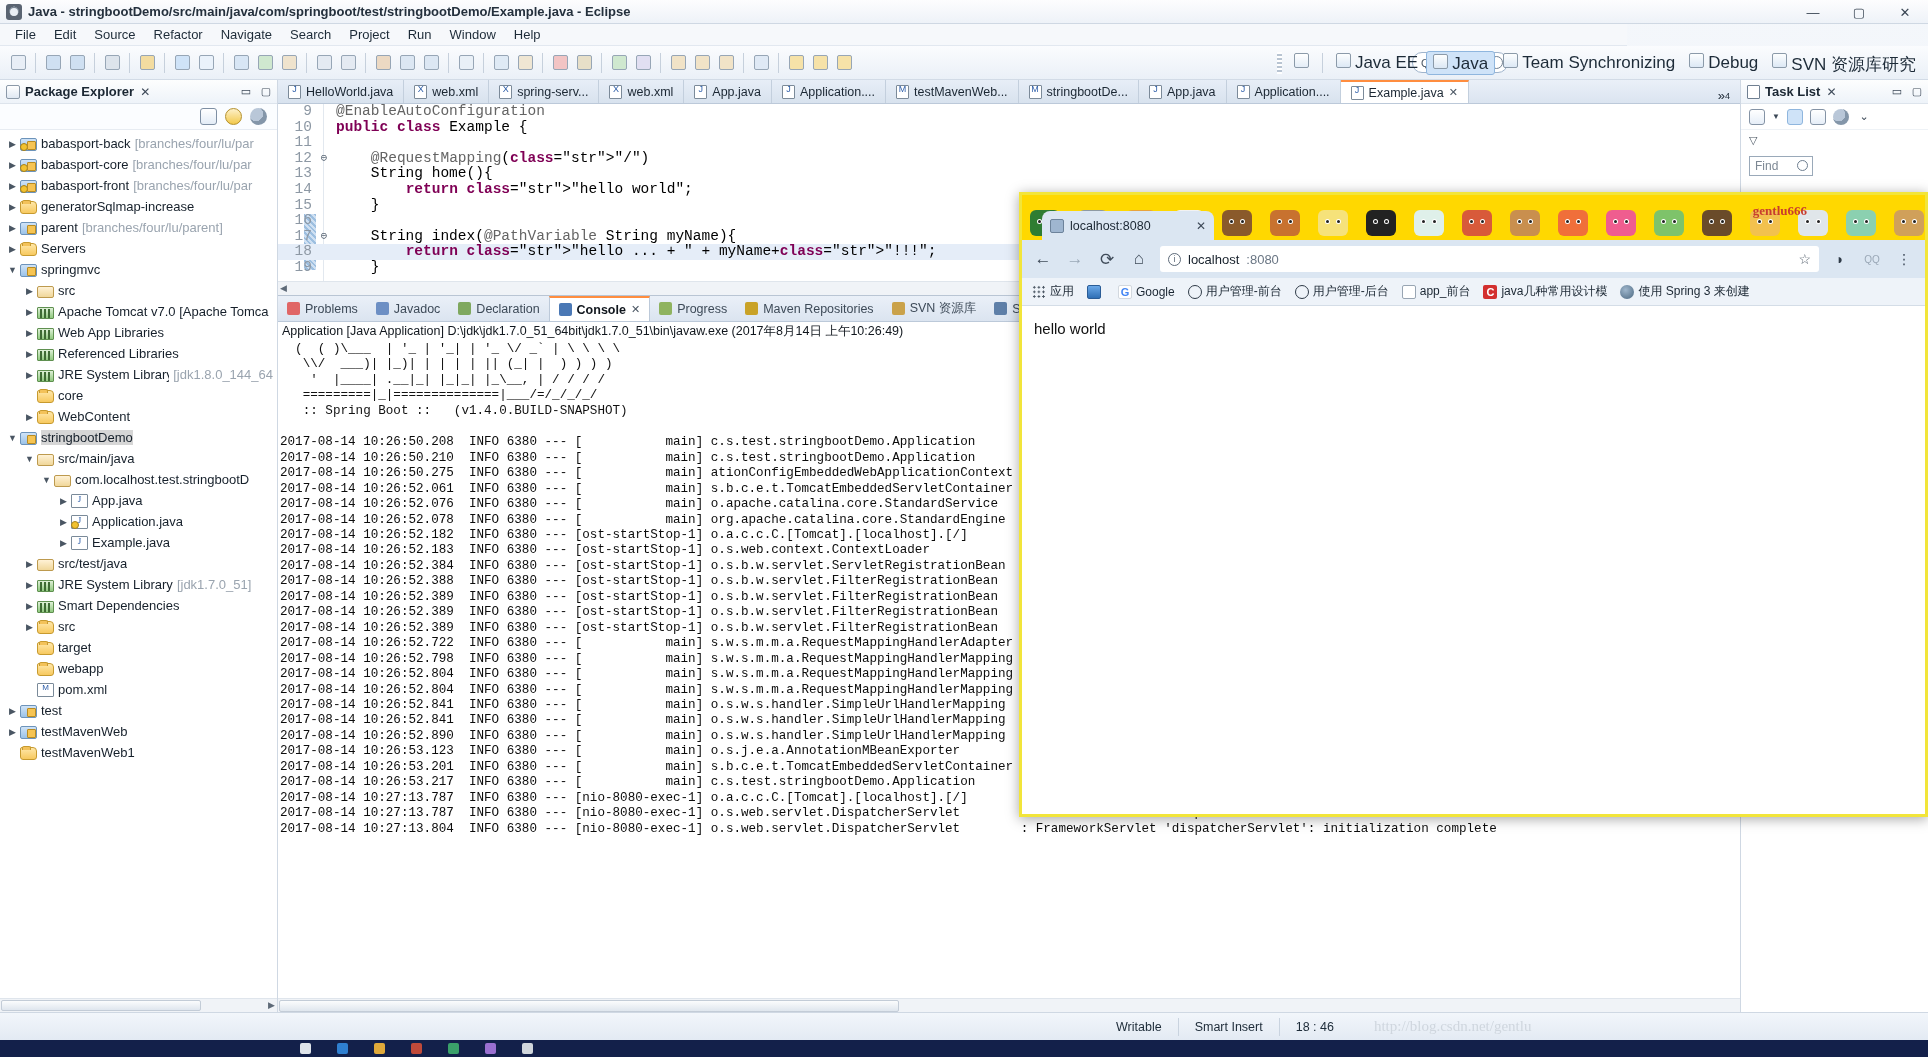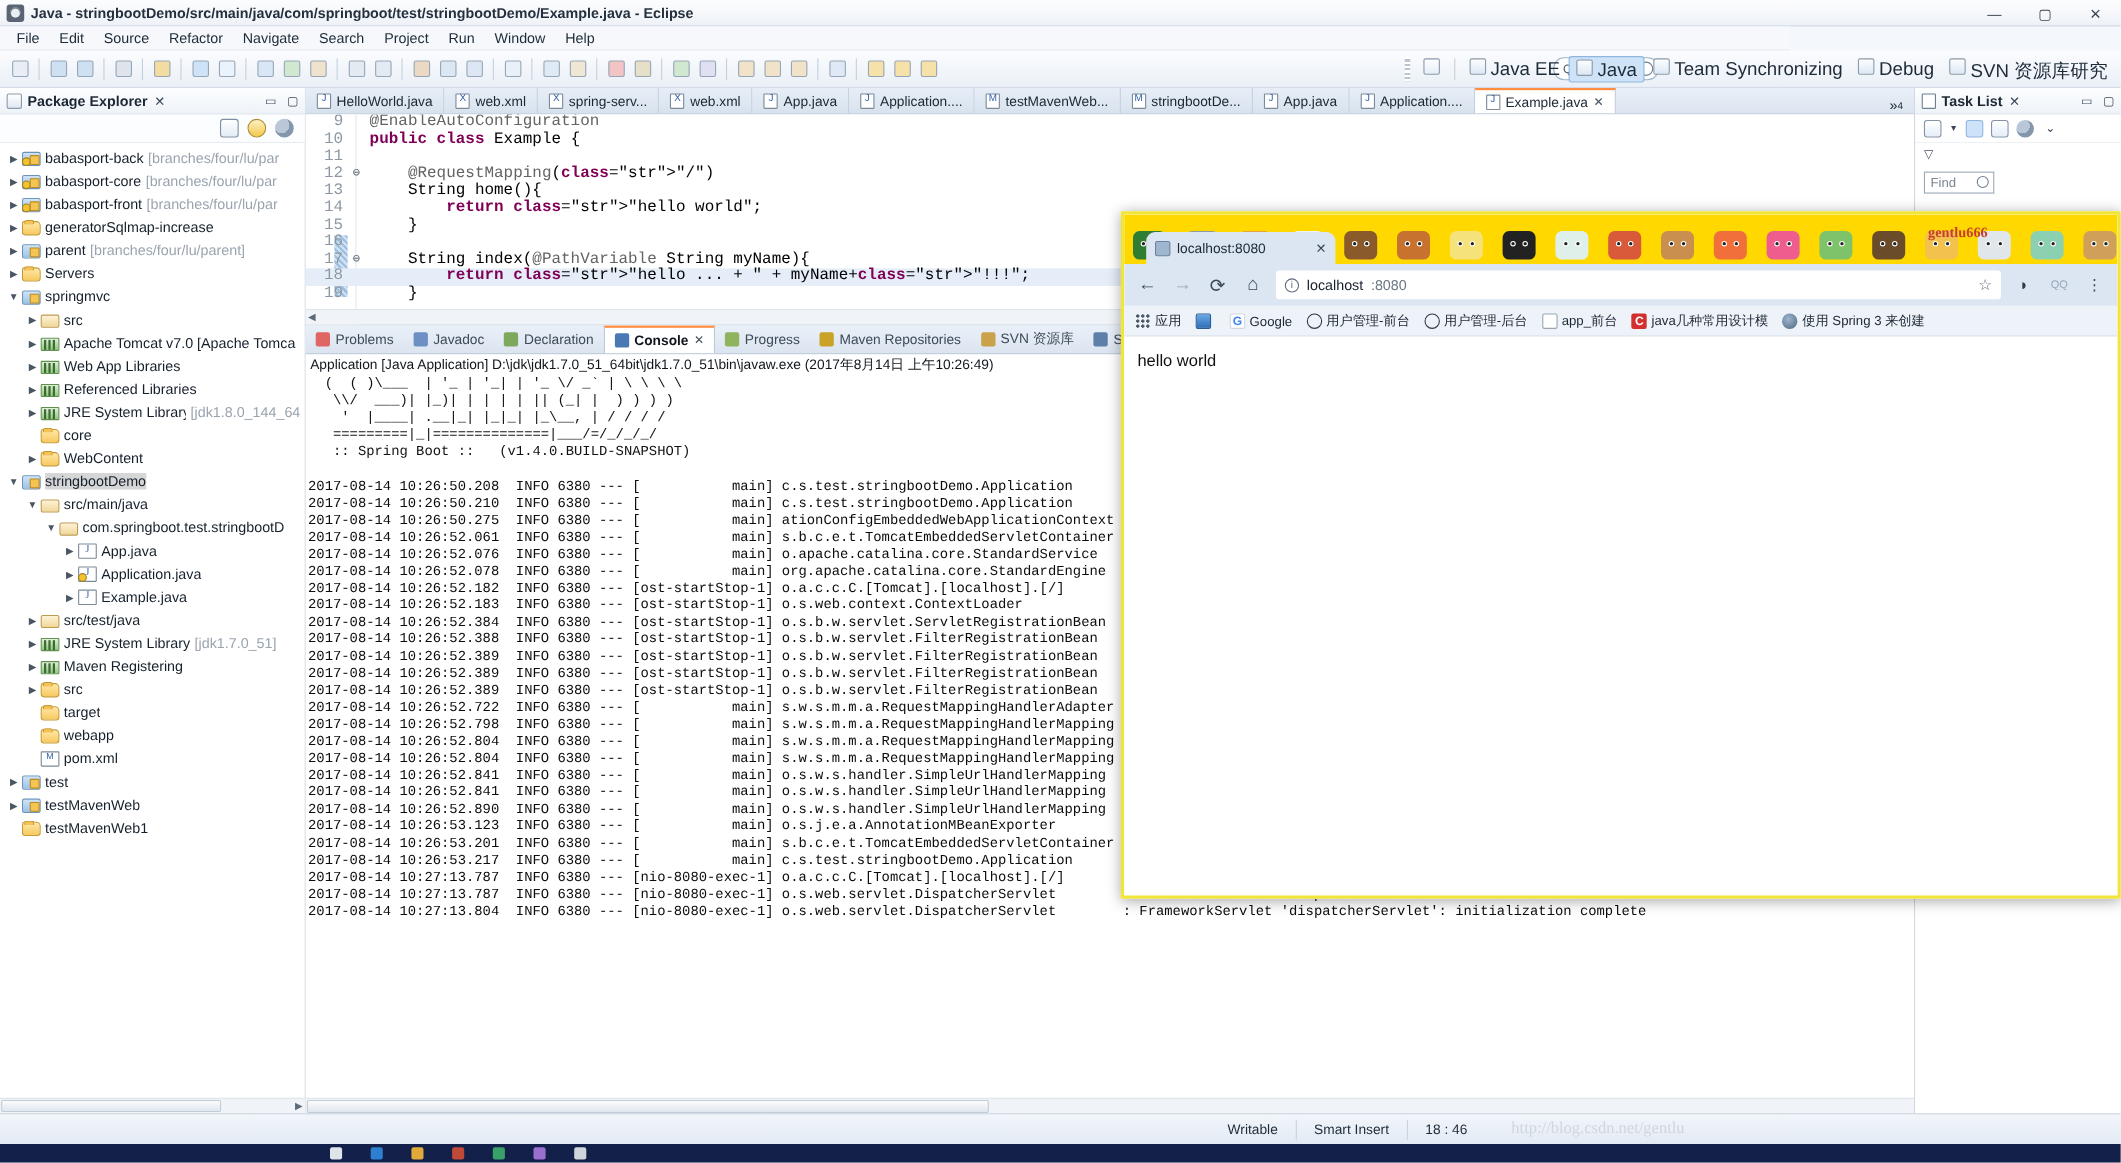--- a/index.html
+++ b/index.html
@@ -592,21 +592,21 @@
           <span class="tlabel">stringbootDemo</span>
         </div>
         <div class="trow" style="padding-left: 23px;">
           <span class="arrow">▼</span>
           <span class="ticon ic-pkg"></span>
           <span class="tlabel">src/main/java</span>
         </div>
         <div class="trow" style="padding-left: 40px;">
           <span class="arrow">▼</span>
           <span class="ticon ic-pkg"></span>
-          <span class="tlabel">com.springboot.test.stringbootD</span>
+          <span class="tlabel">com.localhost.test.stringbootD</span>
         </div>
         <div class="trow" style="padding-left: 57px;">
           <span class="arrow">▶</span>
           <span class="ticon ic-java"></span>
           <span class="tlabel">App.java</span>
         </div>
         <div class="trow" style="padding-left: 57px;">
           <span class="arrow">▶</span>
           <span class="ticon ic-java">
             <span class="warnbadge"></span>
@@ -625,21 +625,21 @@
         </div>
         <div class="trow" style="padding-left: 23px;">
           <span class="arrow">▶</span>
           <span class="ticon ic-lib"></span>
           <span class="tlabel">JRE System Library </span>
           <span class="tdim" style="margin-left: 4px;">[jdk1.7.0_51]</span>
         </div>
         <div class="trow" style="padding-left: 23px;">
           <span class="arrow">▶</span>
           <span class="ticon ic-lib"></span>
-          <span class="tlabel">Maven Registering</span>
+          <span class="tlabel">Smart Dependencies</span>
         </div>
         <div class="trow" style="padding-left: 23px;">
           <span class="arrow">▶</span>
           <span class="ticon ic-folder"></span>
           <span class="tlabel">src</span>
         </div>
         <div class="trow" style="padding-left: 23px;">
           <span class="arrow"></span>
           <span class="ticon ic-folder"></span>
           <span class="tlabel">target</span>

